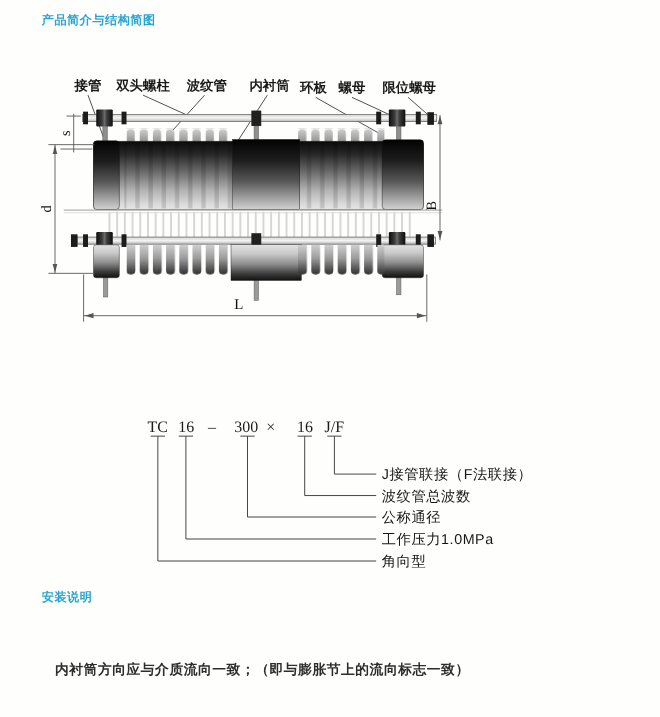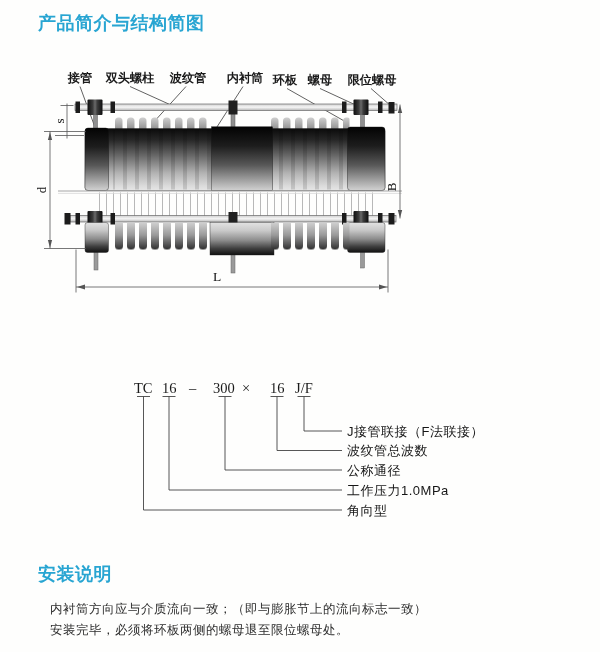--- a/index.html
+++ b/index.html
@@ -5,27 +5,27 @@
   html,body{margin:0;padding:0;}
   .page{
     position:relative;
     width:600px;height:652px;
     background:#fefefd;
     overflow:hidden;
     font-family:"Liberation Sans", sans-serif;
   }
   .sec-title{
     position:absolute;left:38px;
-    font-size:18px;font-weight:bold;
+    font-size:11px;font-weight:bold;
     color:#28a5d2;letter-spacing:.5px;
     white-space:nowrap;
   }
   .body-line{
     position:absolute;left:50px;
-    font-size:12.5px;font-weight:400;
+    font-size:12.5px;font-weight:700;
     color:#2d2d2d;letter-spacing:.5px;
     white-space:nowrap;
   }
   svg{position:absolute;left:0;}
   .partlbl{font-size:12.2px;font-weight:600;fill:#1a1a1a;}
   .dimlbl{font-family:"Liberation Serif", serif;font-size:13px;fill:#111;}
   .token{font-family:"Liberation Serif", serif;font-size:14.5px;fill:#1a1a1a;}
   .calloutlbl{font-size:13px;font-weight:500;fill:#161616;letter-spacing:.5px;}
   .ldr{stroke:#3a3a3a;stroke-width:.8;fill:none;}
   .dim{stroke:#555;stroke-width:.8;fill:none;}
@@ -229,18 +229,17 @@
       <polyline class="callout-line" points="304,61.5 304,96 342,96"></polyline>
     </g>
 
     <text class="calloutlbl" x="347" y="100.5">J接管联接（F法联接）</text>
     <text class="calloutlbl" x="347" y="120">波纹管总波数</text>
     <text class="calloutlbl" x="347" y="139.5">公称通径</text>
     <text class="calloutlbl" x="347" y="159.5">工作压力1.0MPa</text>
     <text class="calloutlbl" x="347" y="179.5">角向型</text>
   </svg>
 
-  <div class="sec-title" style="top:562px">安装说明</div>
+  <div class="sec-title" style="top:535px">安装说明</div>
 
   <div class="body-line" style="top:601px">内衬筒方向应与介质流向一致；（即与膨胀节上的流向标志一致）</div>
-  <div class="body-line" style="top:622px">安装完毕，必须将环板两侧的螺母退至限位螺母处。</div>
 
 </div>
 
 </body></html>

